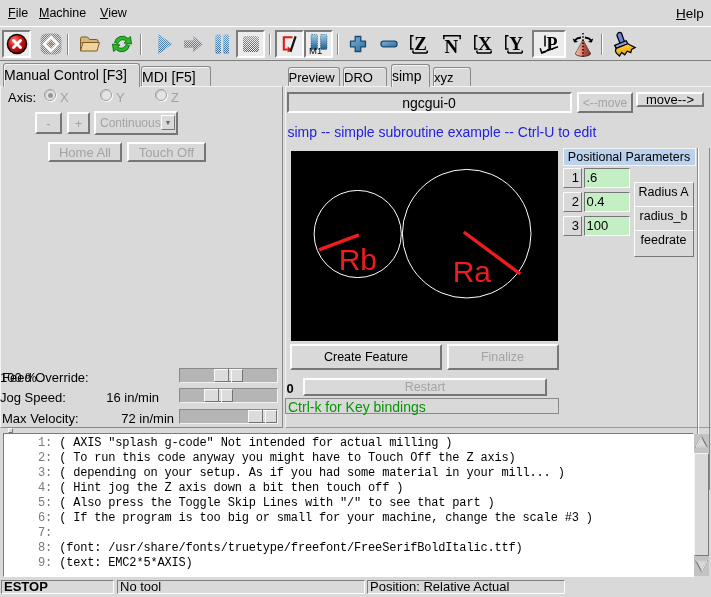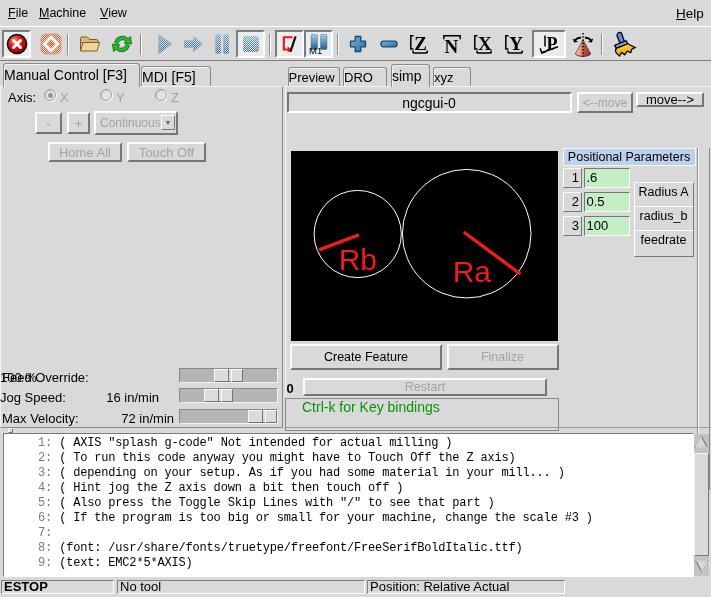--- a/index.html
+++ b/index.html
@@ -283,50 +283,51 @@
   <div class="tab" style="left:58px; top:5px; width:44px; height:20px; line-height:19px;">DRO</div>
   <div class="tab" style="left:106px; top:2px; width:39px; height:23px; line-height:22px; z-index:2; font-size:14px;">simp</div>
   <div class="tab" style="left:148px; top:5px; width:38px; height:20px; line-height:19px;">xyz</div>
   <div class="abs" style="left:0; top:24px; width:426px; height:342px; border-top:1px solid #f2f2f2; border-left:1px solid #f2f2f2; border-bottom:1px solid #9a9a9a; background:#d9d9d9;"></div>
   <div class="abs" style="left:107px; top:25px; width:37px; height:2px; background:#d9d9d9; z-index:3;"></div>
 
   <div class="abs sunken btxt" style="left:1.5px; top:30px; width:285px; height:21px; font-size:14px;">ngcgui-0</div>
   <div class="abs raised btxt dis" style="left:292px; top:30px; width:56px; height:21px; font-size:12px;">&lt;--move</div>
   <div class="abs raised btxt" style="left:351px; top:30px; width:68px; height:15px;">move--&gt;</div>
 
+  <div class="abs" style="left:2.5px; top:61.5px; color:#2222dd; font-size:14px;">simp -- simple subroutine example -- Ctrl-U to edit</div>
 
   <svg class="abs" style="left:6px; top:89px;" width="267" height="190" viewBox="0 0 267 190">
     <rect x="0" y="0" width="267" height="190" fill="#000"></rect>
     <circle cx="66.7" cy="83" r="43.6" fill="none" stroke="#fff" stroke-width="1"></circle>
     <circle cx="175.7" cy="82.7" r="64.3" fill="none" stroke="#fff" stroke-width="1"></circle>
     <line x1="28" y1="98.8" x2="67.9" y2="83.9" stroke="#ee1c1c" stroke-width="3.4"></line>
     <line x1="172.8" y1="81" x2="229.3" y2="123" stroke="#ee1c1c" stroke-width="3.4"></line>
     <text x="47.7" y="118.5" font-size="30" fill="#ee1c1c" font-family="Liberation Sans, sans-serif">Rb</text>
     <text x="161.7" y="130.5" font-size="30" fill="#ee1c1c" font-family="Liberation Sans, sans-serif">Ra</text>
   </svg>
 
   <div class="abs btxt" style="left:277.5px; top:86px; width:133px; height:17.5px; background:#bcd2ec; border:1px solid #f5f5f5; font-size:12.5px;">Positional Parameters</div>
   <div class="abs pr-idx" style="left:278px; top:105.5px;">1</div>
   <div class="abs pr-ent" style="left:298.5px; top:105.5px;">.6</div>
   <div class="abs pr-name" style="left:348.5px; top:105.5px;">Radius A</div>
   <div class="abs pr-idx" style="left:278px; top:129.5px;">2</div>
-  <div class="abs pr-ent" style="left:298.5px; top:129.5px;">0.5</div>
+  <div class="abs pr-ent" style="left:298.5px; top:129.5px;">0.4</div>
   <div class="abs pr-name" style="left:348.5px; top:129.5px;">radius_b</div>
   <div class="abs pr-idx" style="left:278px; top:153.5px;">3</div>
   <div class="abs pr-ent" style="left:298.5px; top:153.5px;">100</div>
   <div class="abs pr-name" style="left:348.5px; top:153.5px;">feedrate</div>
 
   <div class="abs" style="left:412px; top:86px; width:11px; height:342px; border-left:1px solid #8a8a8a; box-shadow: inset 1px 0 0 #fff;"></div>
   <div class="abs" style="left:423.5px; top:86px; width:1.5px; height:342px; background:#8a8a8a;"></div>
 
   <div class="abs raised btxt" style="left:5px; top:282px; width:152px; height:26px; font-size:12.5px;">Create Feature</div>
   <div class="abs raised btxt dis" style="left:161.5px; top:282px; width:112px; height:26px; font-size:12.5px;">Finalize</div>
   <div class="abs" style="left:1.5px; top:319px; font-weight:bold;">0</div>
   <div class="abs raised btxt dis" style="left:18px; top:315.5px; width:244px; height:18px; font-size:12.5px;">Restart</div>
-  <div class="abs" style="left:0px; top:336px; width:273.5px; height:33px; border:1px solid #8a8a8a; color:#089408; font-size:14px; padding-left:16px; line-height:17px;">Ctrl-k for Key bindings</div>
+  <div class="abs" style="left:0px; top:336px; width:273.5px; height:16px; border:1px solid #8a8a8a; color:#089408; font-size:14px; padding-left:2px; line-height:17px;">Ctrl-k for Key bindings</div>
 </div>
 
 <div class="abs" id="gcode" style="left:3px; top:433px; width:691px; height:144px; background:#fff; border:1px solid; border-color:#7a7a7a #fff #fff #7a7a7a; font-family:'Liberation Mono', monospace; font-size:12px; line-height:15px; letter-spacing:-0.18px; white-space:pre; padding:2px 0 0 6px; color:#000;"><span class="ln">    1: </span>( AXIS "splash g-code" Not intended for actual milling )
 <span class="ln">    2: </span>( To run this code anyway you might have to Touch Off the Z axis)
 <span class="ln">    3: </span>( depending on your setup. As if you had some material in your mill... )
 <span class="ln">    4: </span>( Hint jog the Z axis down a bit then touch off )
 <span class="ln">    5: </span>( Also press the Toggle Skip Lines with "/" to see that part )
 <span class="ln">    6: </span>( If the program is too big or small for your machine, change the scale #3 )
 <span class="ln">    7: </span>
 <span class="ln">    8: </span>(font: /usr/share/fonts/truetype/freefont/FreeSerifBoldItalic.ttf)

